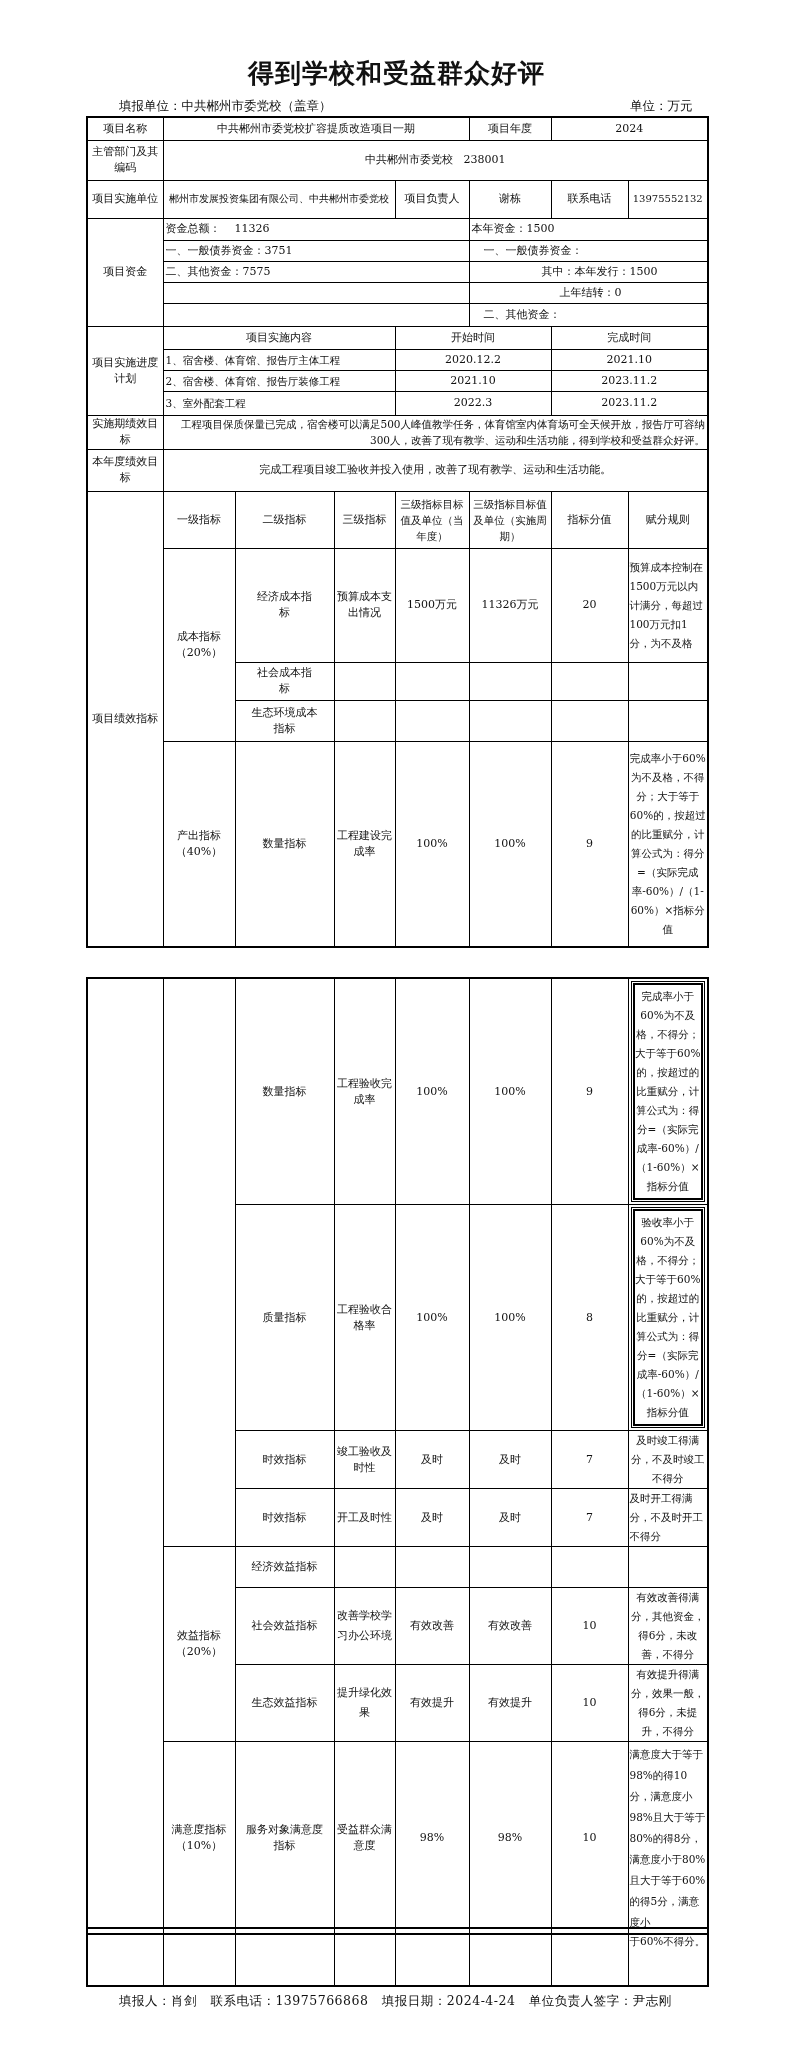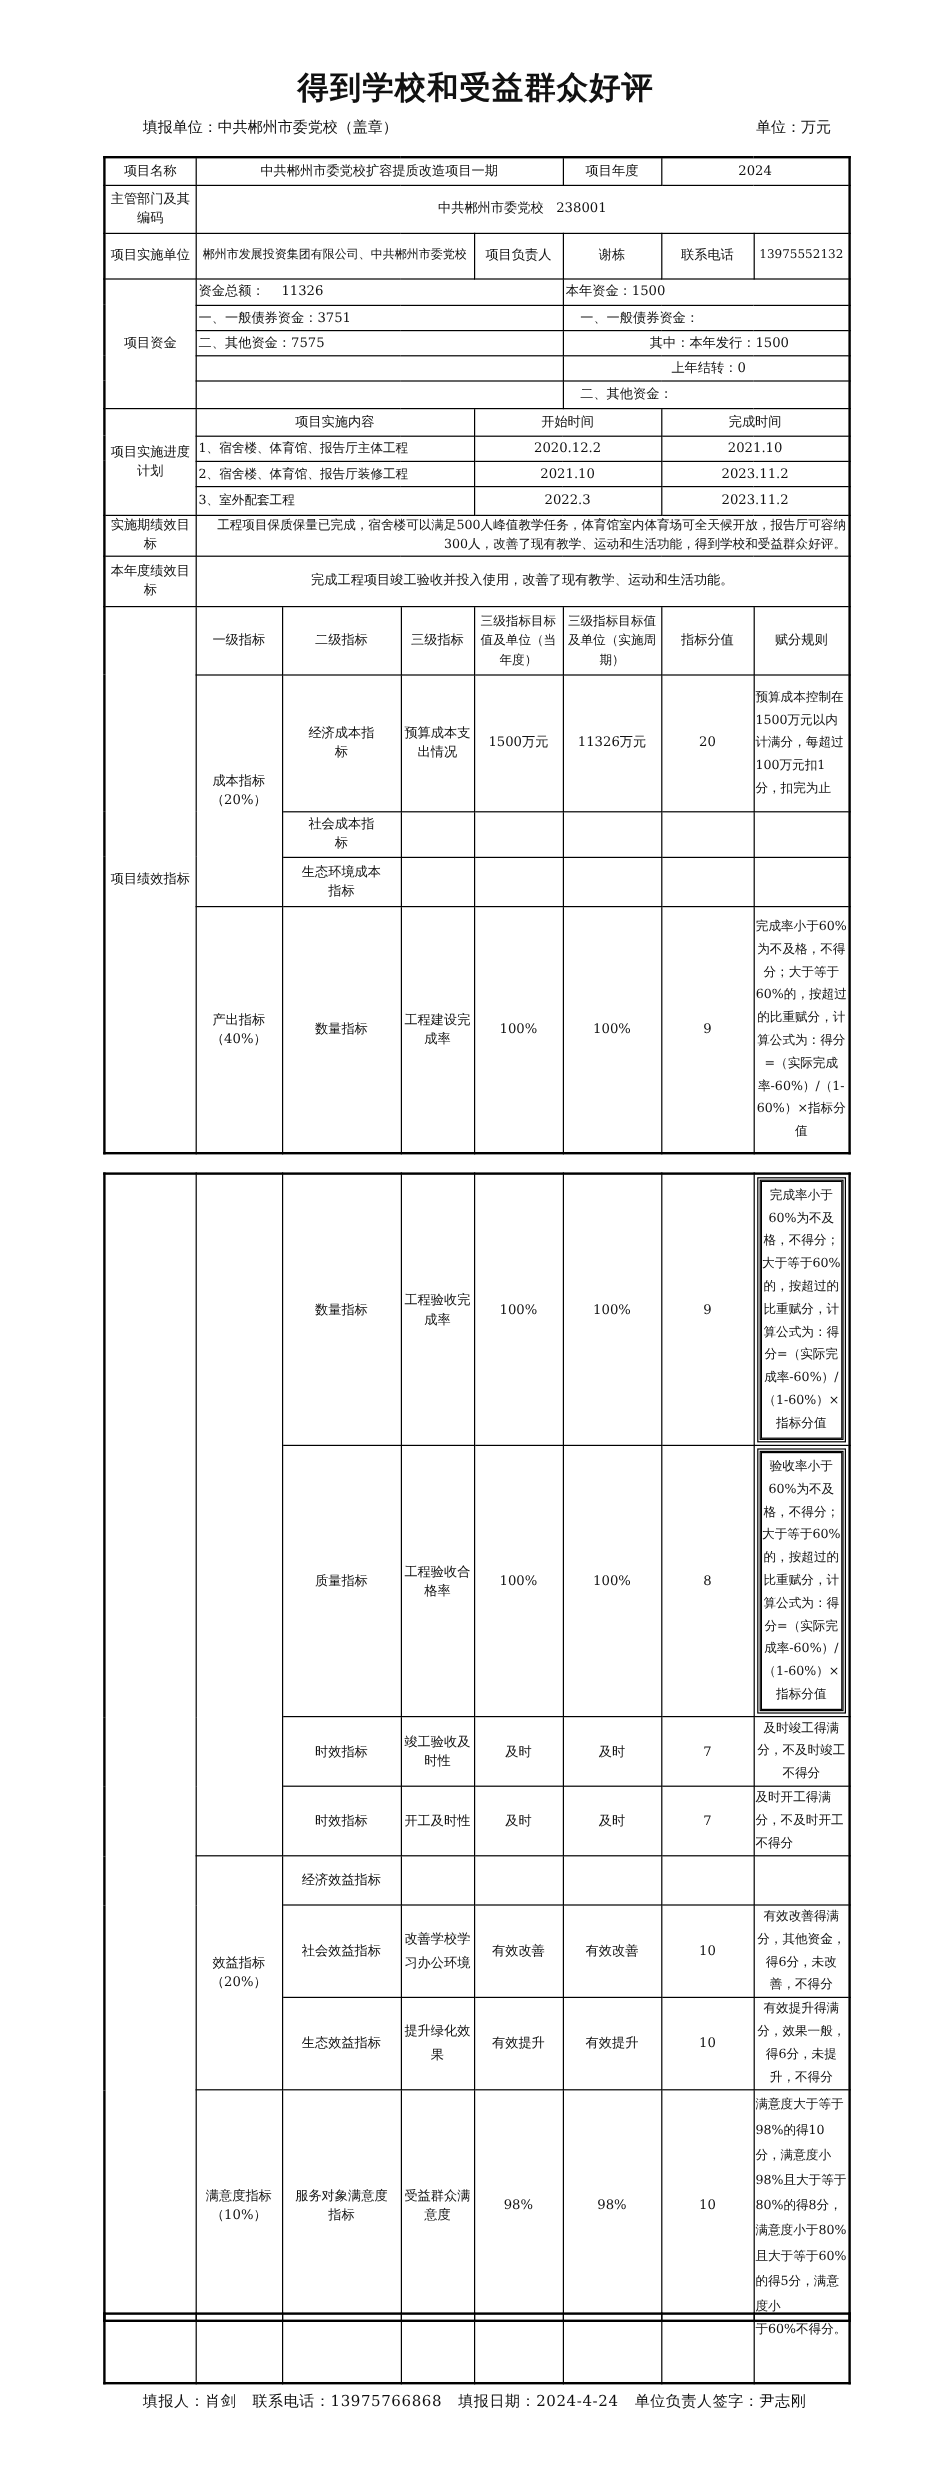--- a/index.html
+++ b/index.html
@@ -21,21 +21,21 @@
   .hdr td { line-height: 16px; }
   .footer { position: absolute; left: 119px; top: 1993px; font-size: 12.5px; white-space: pre; letter-spacing: 0.5px; }
 </style>
 </head>
 <body>
 
 <div class="title">得到学校和受益群众好评</div>
 <div class="sub left">填报单位：中共郴州市委党校（盖章）</div>
 <div class="sub right">单位：万元</div>
 
-<table style="top:130px;">
+<table style="top:116px;">
   <colgroup>
     <col style="width:76px">
       <col style="width:72px">
       <col style="width:99px">
       <col style="width:61px">
     <col style="width:74px">
       <col style="width:82px">
       <col style="width:77px">
       <col style="width:80px">
   </colgroup>
@@ -119,21 +119,21 @@
     <td>指标分值</td>
     <td>赋分规则</td>
   </tr>
   <tr style="height:114px">
     <td rowspan="3">成本指标（20%）</td>
     <td style="padding:0 18px">经济成本指标</td>
     <td>预算成本支出情况</td>
     <td>1500万元</td>
     <td>11326万元</td>
     <td>20</td>
-    <td class="rule">预算成本控制在1500万元以内计满分，每超过100万元扣1分，扣完为止</td>
+    <td class="rule">预算成本控制在1500万元以内计满分，每超过100万元扣1分，为不及格</td>
   </tr>
   <tr style="height:38px">
     <td style="padding:0 18px">社会成本指标</td>
     <td></td>
         <td></td>
     <td></td>
         <td></td>
     <td></td>
   </tr>
   <tr style="height:41px">

